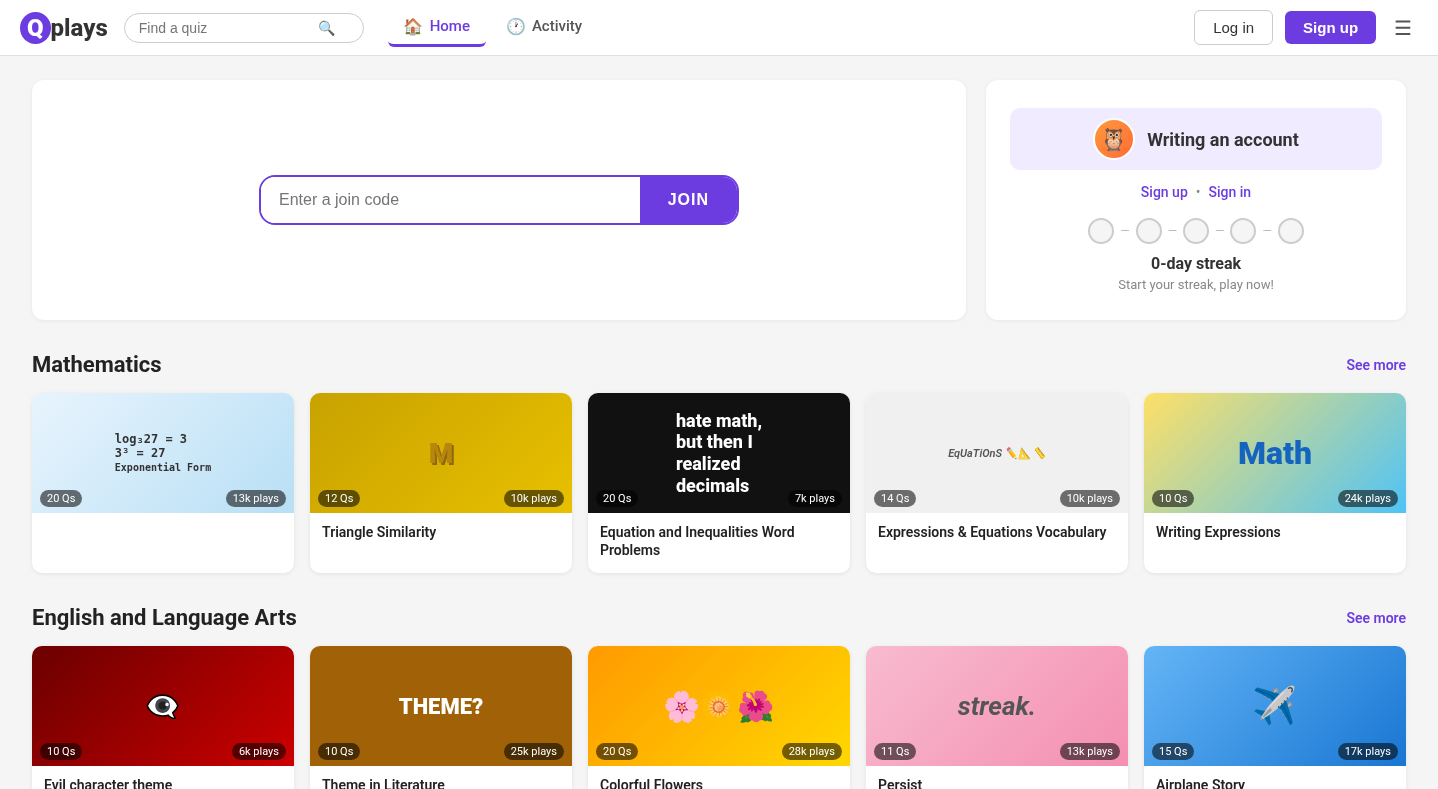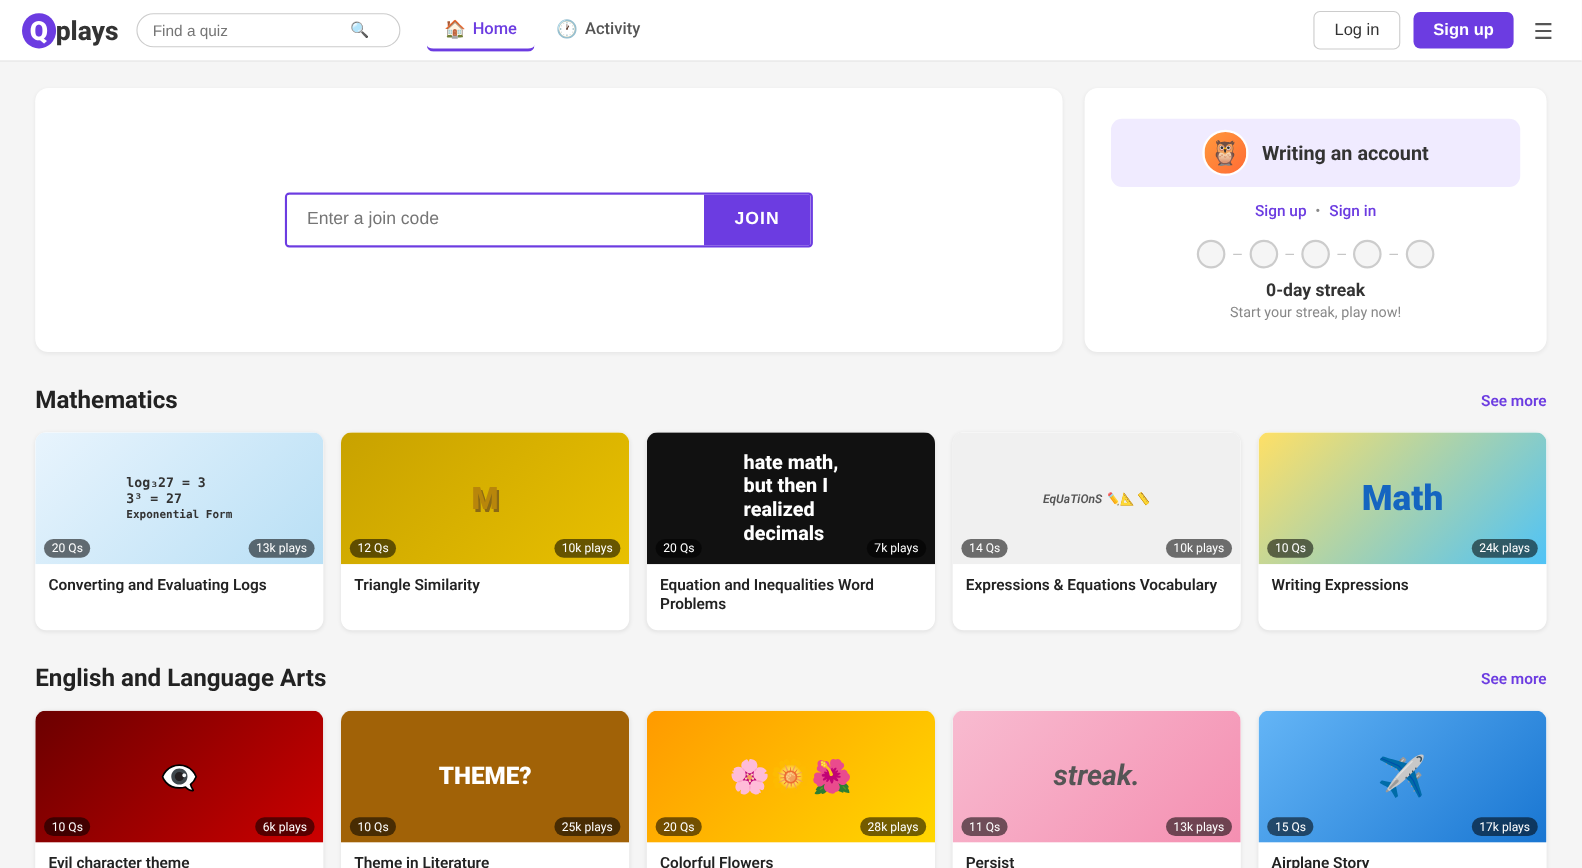--- a/index.html
+++ b/index.html
@@ -104,21 +104,21 @@
       justify-content: center;
       min-height: 180px;
       box-shadow: 0 1px 4px rgba(0,0,0,0.06);
     }
     .join-inner {
       display: flex;
       align-items: flex-start;
       gap: 0;
       width: 480px;
       border: 2px solid #6c3ce1;
-      border-radius: 4px;
+      border-radius: 16px;
       overflow: hidden;
     }
     .join-input {
       flex: 1;
       padding: 14px 18px;
       font-size: 16px;
       border: none;
       outline: none;
       color: #555;
     }
@@ -394,23 +394,20 @@
     <div class="quiz-card">
       <div class="card-image">
         <div class="card-image-bg bg-logs">
           <div class="math-text">
             log₃27 = 3<br>3³ = 27<br><small>Exponential Form</small>
           </div>
         </div>
         <span class="card-badge-left">20 Qs</span>
         <span class="card-badge-right">13k plays</span>
       </div>
-      <div class="card-body">
-        <div class="card-title">Converting and Evaluating Logs</div>
-      </div>
     </div>
 
     <div class="quiz-card">
       <div class="card-image">
         <div class="card-image-bg bg-triangle">
           <span class="math-title-big">M</span>
         </div>
         <span class="card-badge-left">12 Qs</span>
         <span class="card-badge-right">10k plays</span>
       </div>

